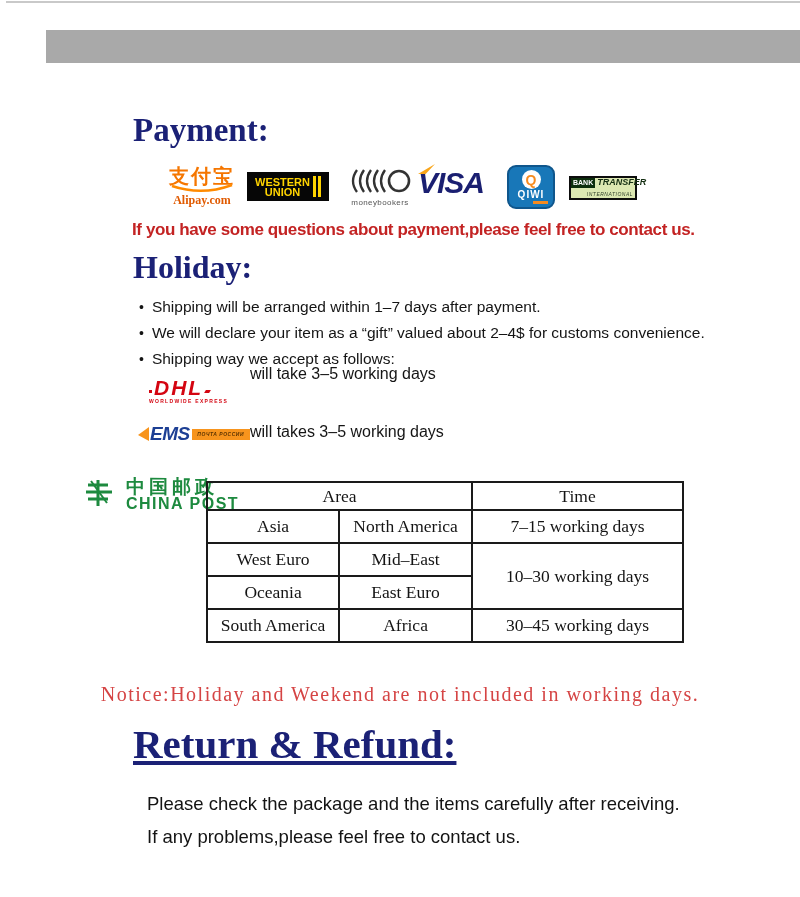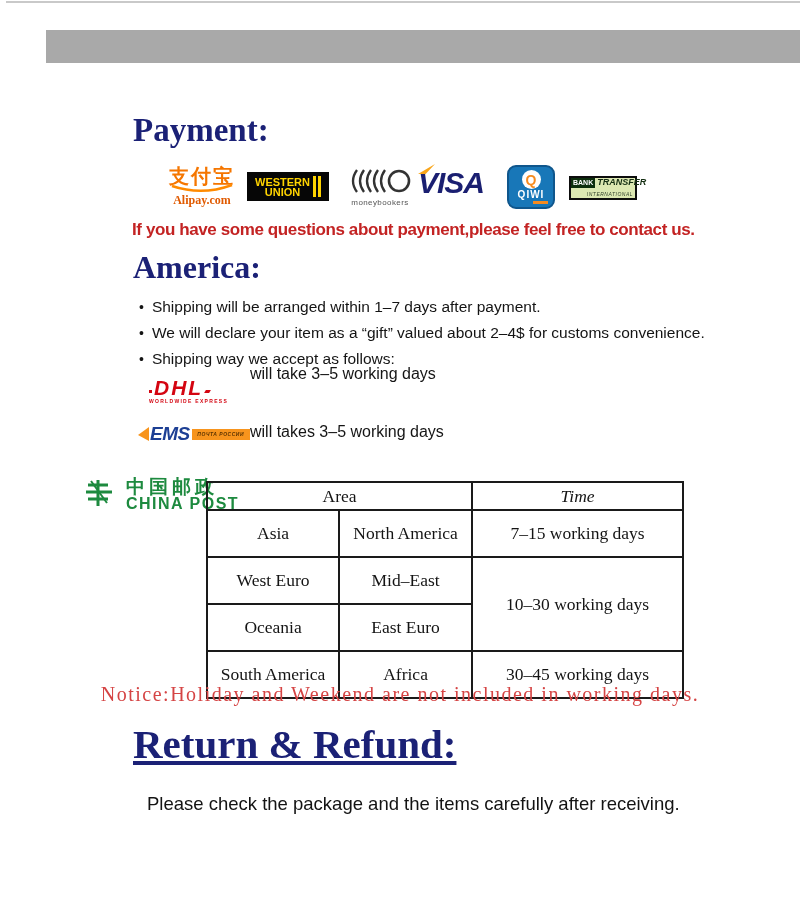--- a/index.html
+++ b/index.html
@@ -83,22 +83,22 @@
   
   .china-post{position:absolute;left:84px;top:477px;display:flex;align-items:flex-start;gap:12px;color:#1d8a3f;}
   .cp-text{display:flex;flex-direction:column;}
   .cp-cn{font-size:19px;font-weight:bold;letter-spacing:4px;line-height:20px;}
   .cp-en{font-size:16px;font-weight:bold;letter-spacing:1.5px;line-height:13px;}
 
   #shipping-table{position:absolute;left:206px;top:481px;width:478px;border-collapse:collapse;
                   font-family:"Liberation Serif",serif;font-size:17.5px;color:#141414;text-align:center;}
   #shipping-table th,#shipping-table td{border:2px solid #1a1a1a;font-weight:normal;padding:0;}
   #shipping-table .hrow{height:28px;}
-  #shipping-table .drow{height:47px;}
-  .col-a1{width:138px;}.col-a2{width:139px;}.col-t{width:226px;font-style:italic;}
+  #shipping-table .drow{height:33px;}
+  .col-a1{width:138px;}.col-a2{width:139px;}.col-t{width:226px;}
 
   
   #working-days-notice{position:absolute;left:0;right:0;top:683px;text-align:center;
                        font-family:"Liberation Serif",serif;font-size:20px;color:#d54444;letter-spacing:1.5px;}
   #closing{position:absolute;left:147px;top:791px;font-size:18.5px;color:#131313;}
   #closing .line{height:33px;line-height:26px;}
 </style>
 </head>
 <body>
 
@@ -154,21 +154,21 @@
   <div class="bt">
     <div class="bt-top">
       <span class="bt-bank">BANK</span>
       <span class="bt-transfer">TRANSFER</span>
     </div>
     <div class="bt-sub">INTERNATIONAL</div>
   </div>
 
   <div id="payment-note">If you have some questions about payment,please feel free to contact us.</div>
 
-  <div class="heading" id="shipping-heading">America:</div>
+  <div class="heading" id="shipping-heading">Holiday:</div>
 
   <div id="shipping-bullets">
     <div class="bullet">Shipping will be arranged within 1–7 days after payment.</div>
     <div class="bullet">We will declare your item as a “gift” valued about 2–4$ for customs convenience.</div>
     <div class="bullet">Shipping way we accept as follows:</div>
   </div>
 
   <div class="dhl-logo">
     <div class="dhl-word">DHL</div>
     <div class="dhl-sub">WORLDWIDE EXPRESS</div>
@@ -219,15 +219,16 @@
       <td>30–45 working days</td>
     </tr>
   </tbody>
     </table>
 
   <div id="working-days-notice">Notice:Holiday and Weekend are not included in working days.</div>
 
   <div class="heading" id="return-heading">Return &amp; Refund:</div>
   <div id="closing">
     <div class="line">Please check the package and the items carefully after receiving.</div>
+    <div class="line">If any problems,please feel free to contact us.</div>
   </div>
 
 </div>
 
 </body></html>

